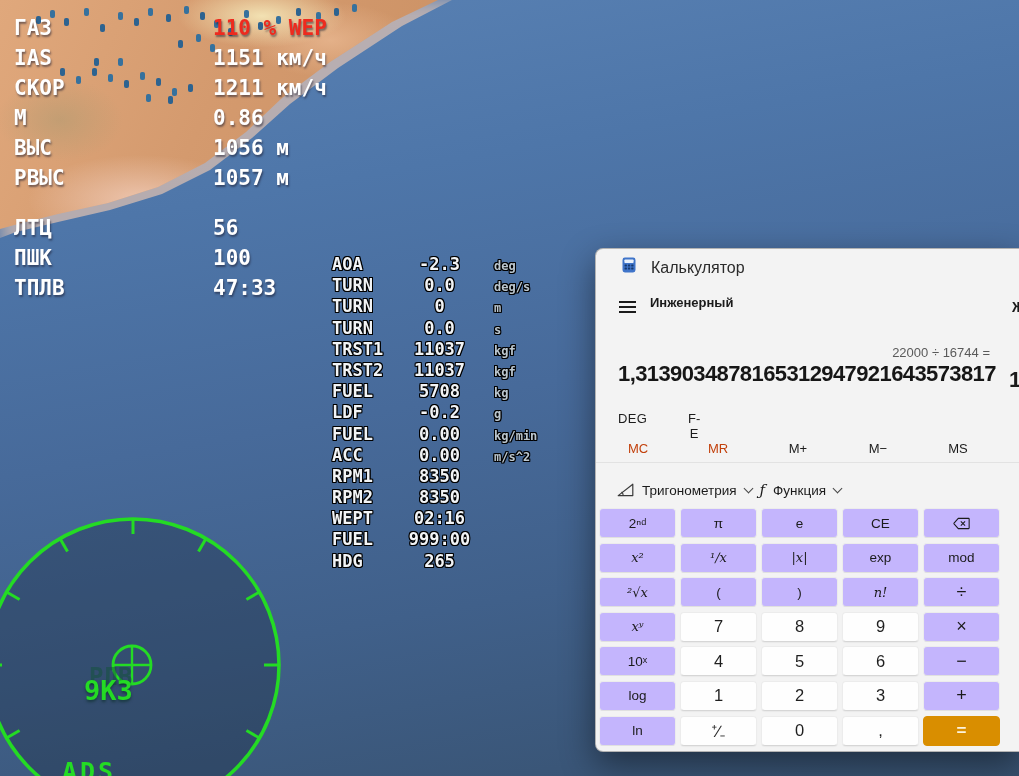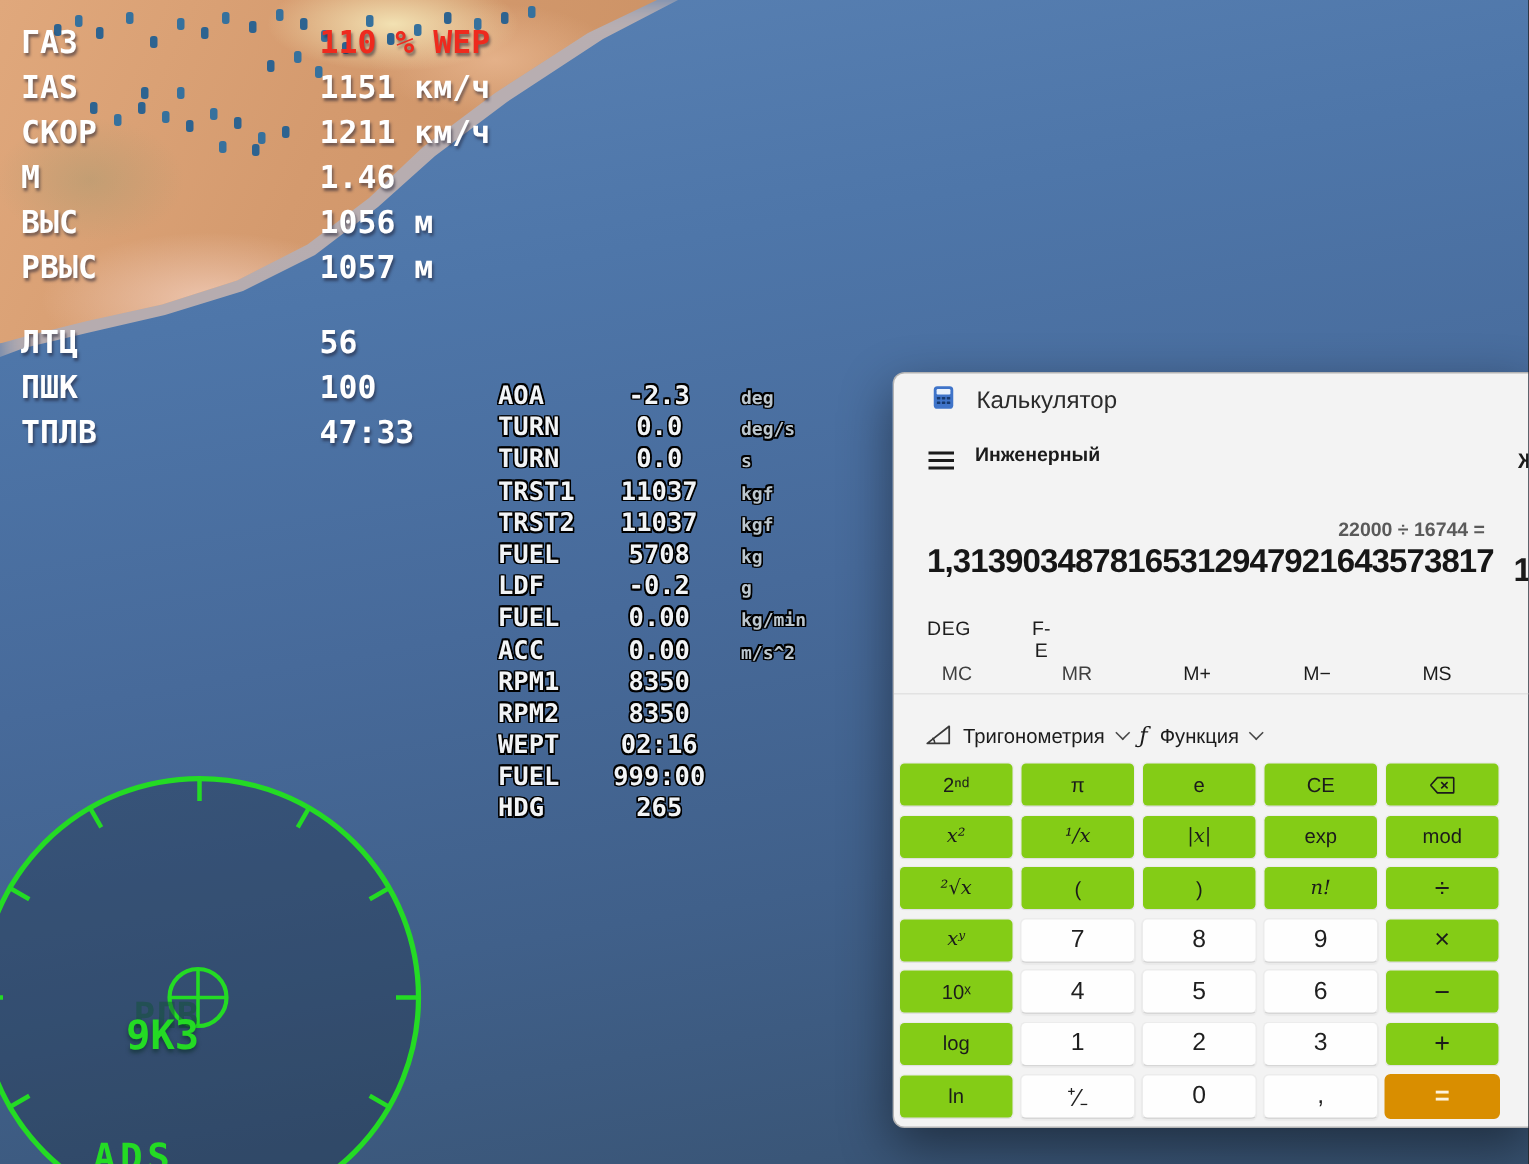--- a/index.html
+++ b/index.html
@@ -55,45 +55,45 @@
       border:1px solid rgba(60,60,60,.35);border-right:none;border-radius:8px 0 0 8px;
       box-shadow:0 12px 34px rgba(0,0,0,.45);box-sizing:border-box;color:#1b1b1b;}
   .calc-titlebar{position:absolute;left:0;top:0;right:0;height:34px;}
   .calc-title-icon{position:absolute;left:25px;top:8px;}
   .calc-title{position:absolute;left:55px;top:10px;font-size:16px;color:#2b2b2b;}
   .hamb{position:absolute;left:23px;top:52px;width:17px;height:2px;background:#1b1b1b;
       box-shadow:0 5px 0 #1b1b1b,0 10px 0 #1b1b1b;}
   .hamb-btn{position:absolute;left:14px;top:42px;width:36px;height:30px;cursor:pointer;}
   .calc-mode{position:absolute;left:54px;top:46px;font-size:13px;font-weight:600;}
   .hist-header{position:absolute;left:416px;top:50px;font-size:14px;font-weight:600;white-space:nowrap;}
-  .calc-expr{position:absolute;right:30px;top:96px;font-size:13px;color:#5a5a5a;white-space:nowrap;font-weight:bold;}
+  .calc-expr{position:absolute;right:30px;top:96px;font-size:13px;color:#5a5a5a;white-space:nowrap;}
   .calc-result{position:absolute;left:22px;top:112px;font-size:22px;font-weight:bold;
       letter-spacing:-0.6px;white-space:nowrap;color:#161616;}
   .hist-result{position:absolute;left:413px;top:118px;font-size:22px;font-weight:bold;white-space:nowrap;}
   .deg-row{position:absolute;left:0;top:160px;height:20px;}
   .deg-btn{position:absolute;top:0;background:none;border:none;font-size:13px;color:#1c1c1c;
       font-family:inherit;padding:2px 4px;cursor:pointer;}
   .deg-btn.deg{left:18px;letter-spacing:.4px;}
   .deg-btn.fe{left:88px;}
   .mem-row{position:absolute;left:2px;top:188px;width:400px;display:flex;}
   .mem-btn{flex:1;background:none;border:none;font-size:13px;font-family:inherit;
       color:#1b1b1b;padding:4px 0;cursor:pointer;}
-  .mem-btn.disabled{color:#404040;}
+  .mem-btn.disabled{color:#c2410c;}
   .calc-divider{position:absolute;left:0;right:0;top:213px;border-top:1px solid #e2e2e2;}
   .trig-row{position:absolute;left:17px;top:228px;height:26px;display:flex;align-items:center;}
   .dd-btn{display:inline-flex;align-items:center;gap:8px;background:none;border:none;
       font-size:13.5px;font-family:inherit;color:#1b1b1b;cursor:pointer;padding:2px 4px;}
   .chev{width:6px;height:6px;border-right:1.4px solid #474747;border-bottom:1.4px solid #474747;
       transform:rotate(45deg);margin-top:-3px;}
   .f-glyph{font-family:"DejaVu Serif",serif;font-style:italic;font-size:15px;}
   .keypad{position:absolute;left:3px;top:259px;width:401px;display:grid;
       grid-template-columns:repeat(5,1fr);column-gap:4px;row-gap:4.6px;grid-auto-rows:30px;}
   .key{display:flex;align-items:center;justify-content:center;border-radius:4px;cursor:pointer;
       font-family:"Liberation Sans",sans-serif;padding:0;}
-  .key.fn{background:#84cc16;border:1px solid #ececec;border-bottom-color:#e0e0e0;font-size:13.5px;color:#1b1b1b;}
+  .key.fn{background:#c4b5fd;border:1px solid #ececec;border-bottom-color:#e0e0e0;font-size:13.5px;color:#1b1b1b;}
   .key.num{background:#fefefe;border:1px solid #ececec;border-bottom-color:#d6d6d6;
       box-shadow:0 1px 1px rgba(0,0,0,.04);font-size:16.5px;color:#1f1f1f;}
   .key.op{font-size:18px;}
   .key.math .key-label{font-family:"DejaVu Serif",serif;font-style:italic;font-size:13px;}
   .key.accent{background:var(--accent,#d98e00);border:1px solid var(--accent,#d98e00);
       color:#fdf3dd;font-size:17px;font-weight:bold;}
   .key-label{pointer-events:none;}
   .key-label svg{display:block;}
 </style>
 </head>
@@ -117,21 +117,21 @@
         <span class="hud-value">1151 км/ч</span>
       </div>
 
       <div class="hud-row">
         <span class="hud-label">СКОР</span>
         <span class="hud-value">1211 км/ч</span>
       </div>
 
       <div class="hud-row">
         <span class="hud-label">М</span>
-        <span class="hud-value">1.46</span>
+        <span class="hud-value">0.86</span>
       </div>
 
       <div class="hud-row">
         <span class="hud-label">ВЫС</span>
         <span class="hud-value">1056 м</span>
       </div>
 
       <div class="hud-row">
         <span class="hud-label">РВЫС</span>
         <span class="hud-value">1057 м</span>
@@ -156,20 +156,23 @@
   <div class="telemetry">
 
       <div class="tele-row">
         <span class="tele-label">AOA</span><span class="tele-value">-2.3</span><span class="tele-unit">deg</span>
       </div>
 
       <div class="tele-row">
         <span class="tele-label">TURN</span><span class="tele-value">0.0</span><span class="tele-unit">deg/s</span>
       </div>
 
+      <div class="tele-row">
+        <span class="tele-label">TURN</span><span class="tele-value">0</span><span class="tele-unit">m</span>
+      </div>
 
       <div class="tele-row">
         <span class="tele-label">TURN</span><span class="tele-value">0.0</span><span class="tele-unit">s</span>
       </div>
 
       <div class="tele-row">
         <span class="tele-label">TRST1</span><span class="tele-value">11037</span><span class="tele-unit">kgf</span>
       </div>
 
       <div class="tele-row">

